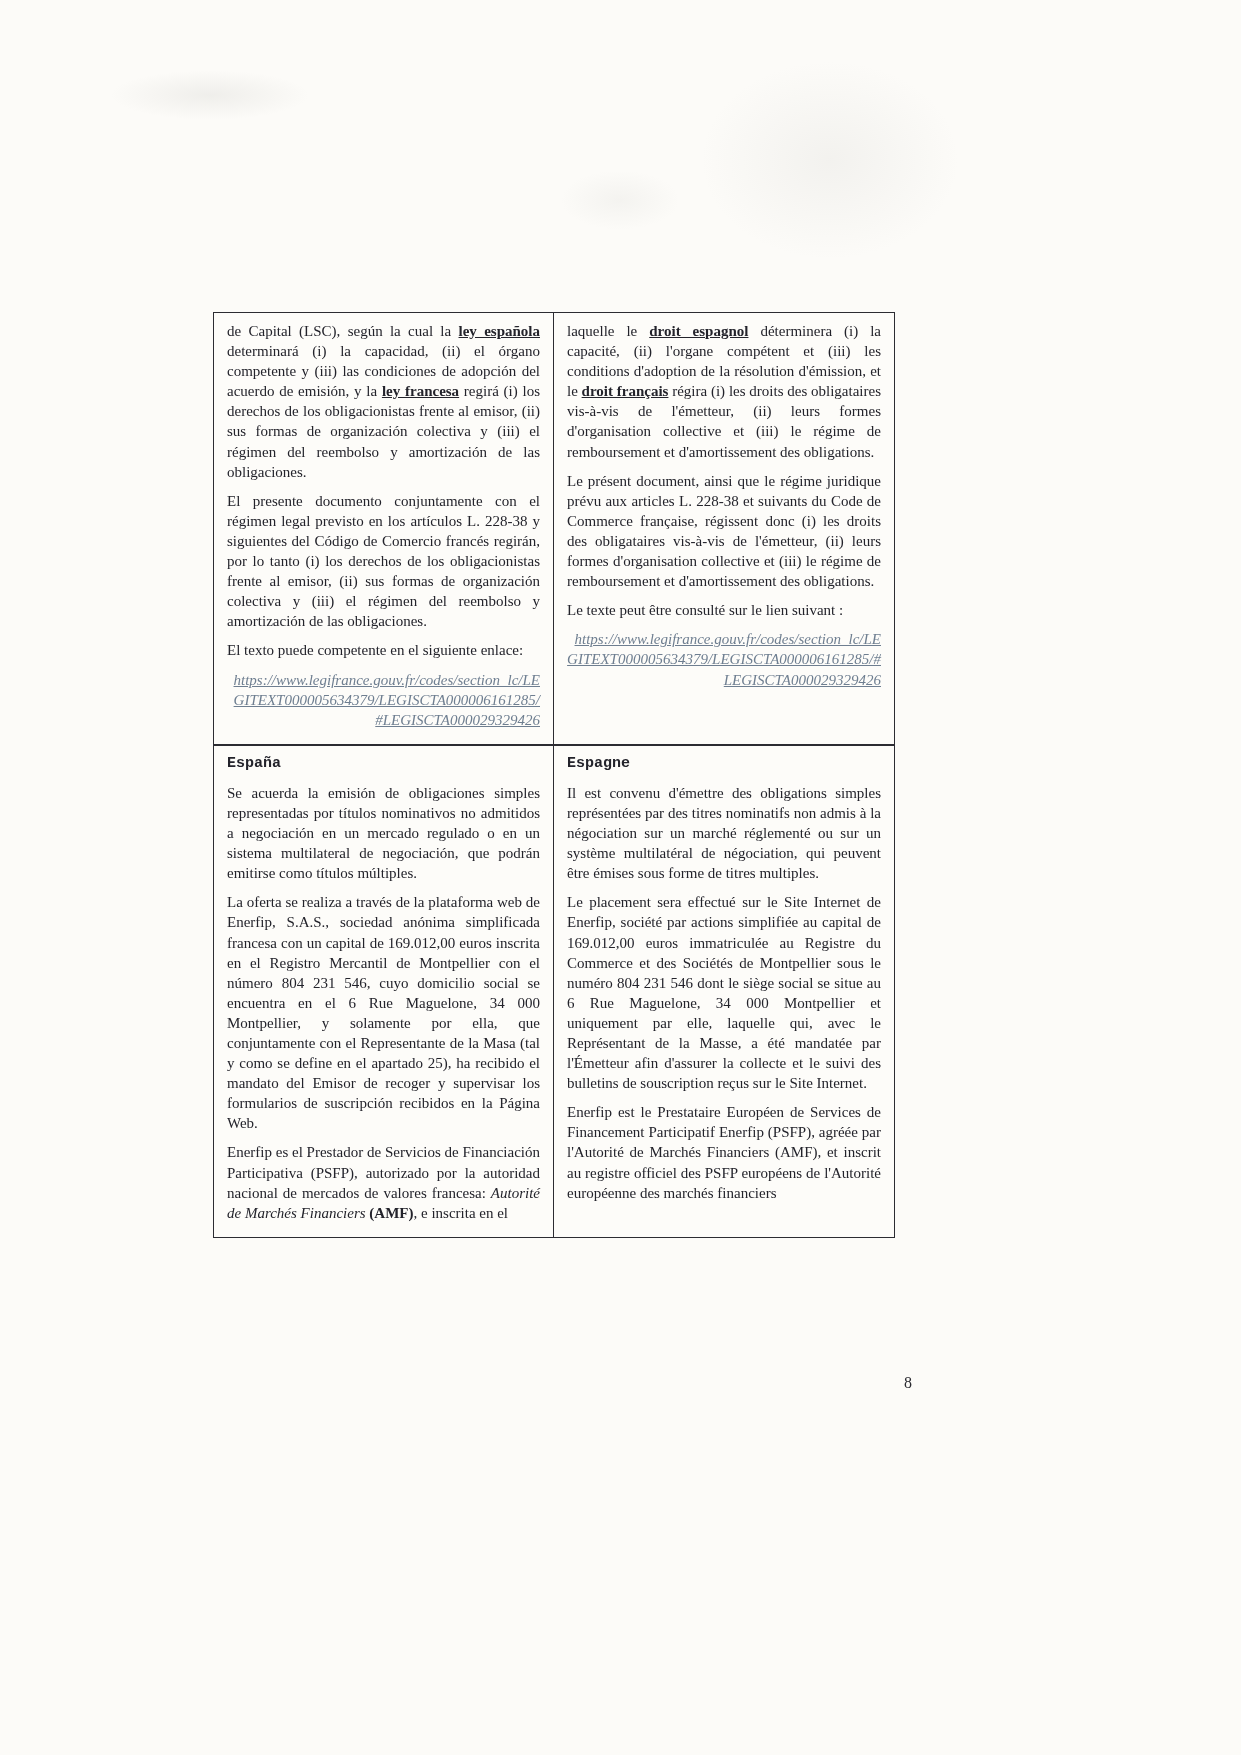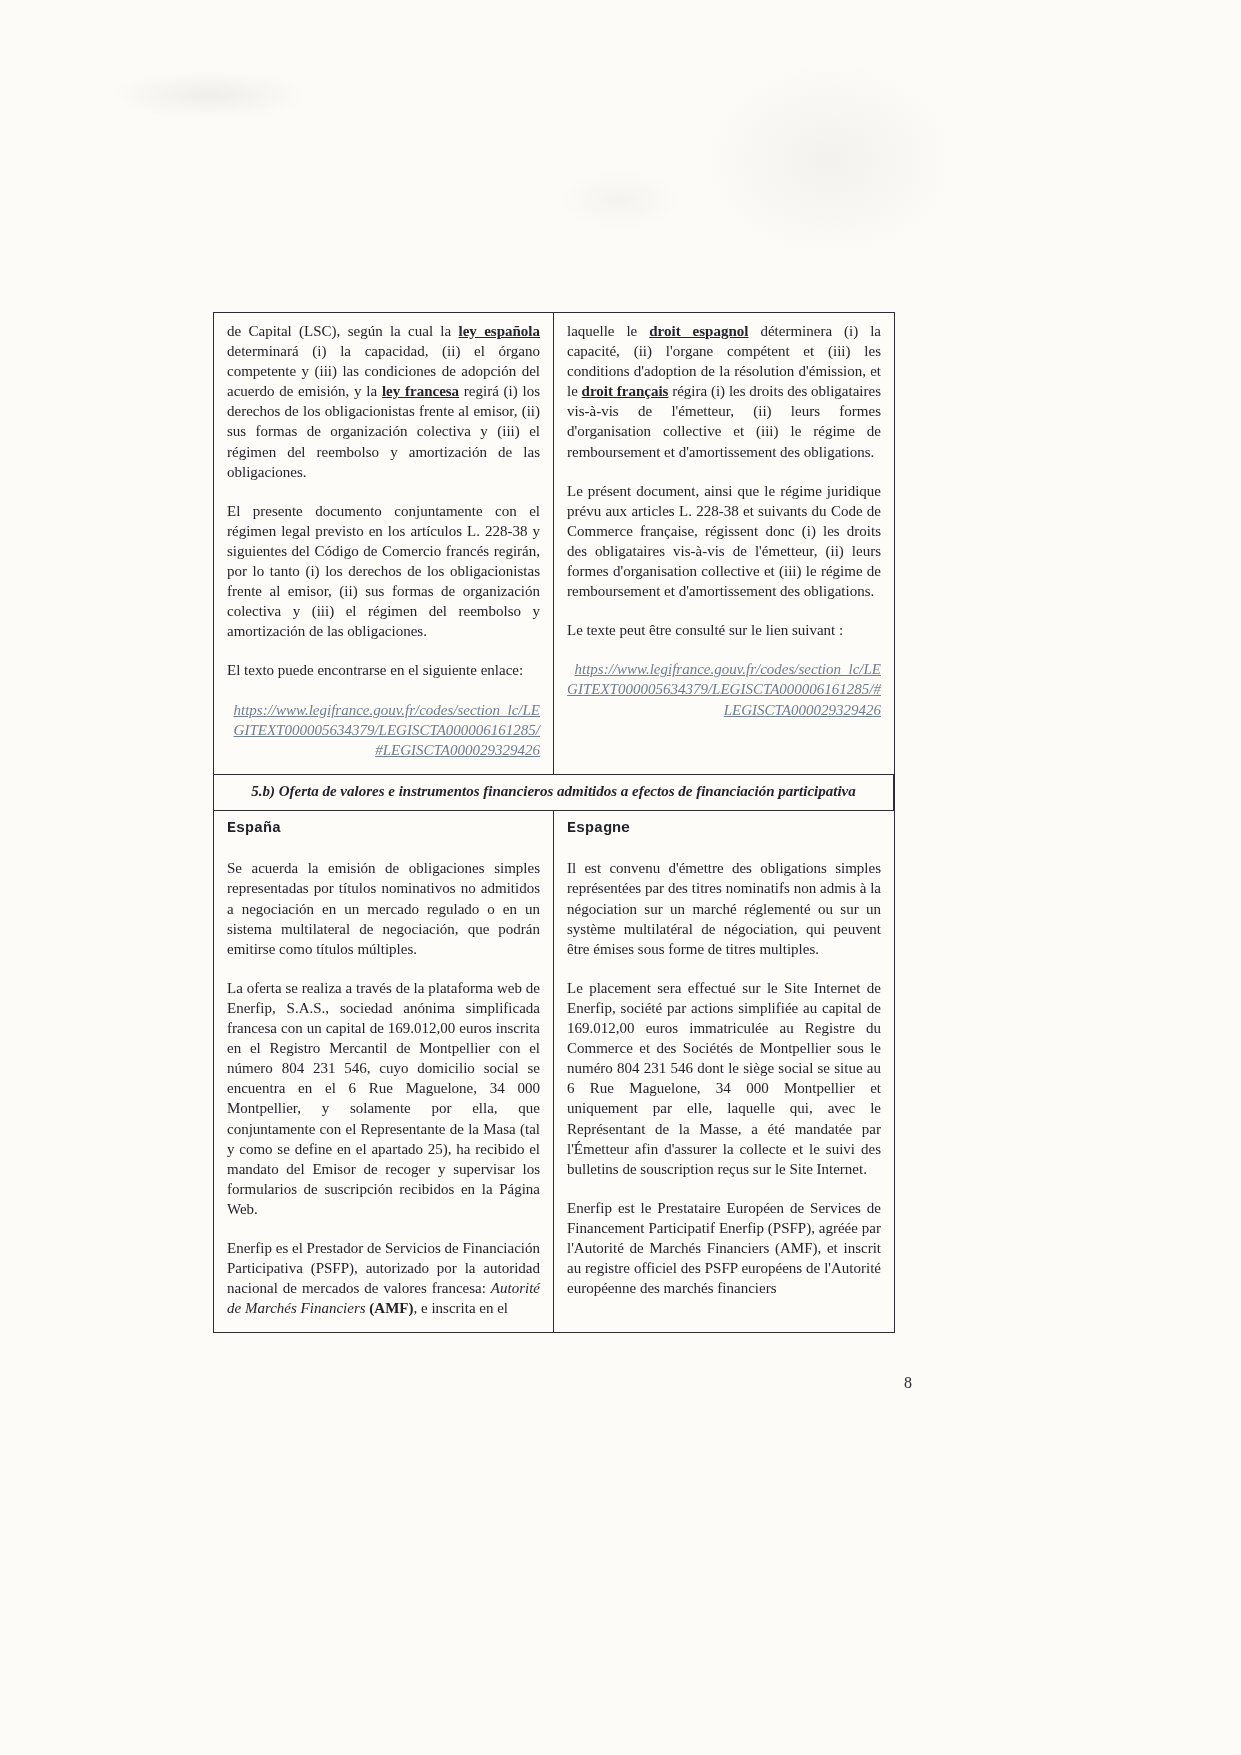--- a/index.html
+++ b/index.html
@@ -50,21 +50,21 @@
   }
   .cell.left-col { border-right:1.6px solid #2c2c32; }
   .row-header { border-top:1.6px solid #2c2c32; border-bottom:1.6px solid #2c2c32; }
   .row-header .cell {
     text-align:center;
     font-weight:bold;
     font-style:italic;
     padding:7px 20px 9px 20px;
     line-height:1.3;
   }
-  .para { margin:19px 0; }
+  .para { margin:9px 0; }
   .para:first-child { margin-top:2px; }
   .para:last-child { margin-bottom:4px; }
   .bu { font-weight:bold; text-decoration:underline; }
   .ital { font-style:italic; }
   .bold { font-weight:bold; }
   .cell-heading { font-weight:bold; text-align:left; margin:3px 0 9px 0;font-family:Liberation Mono, monospace; }
   .link-para { text-align:right; }
   .doc-link {
     color:#6e7e90;
     font-style:italic;
@@ -86,33 +86,32 @@
 <div class="scan-artifact artifact-1"></div>
 <div class="scan-artifact artifact-2"></div>
 <div class="scan-artifact artifact-3"></div>
 
 <div class="doc-table">
 
   <div class="row">
     <div class="cell left-col">
       <p class="para"><span>de Capital (LSC), según la cual la </span><span class="bu">ley española</span><span> determinará (i) la capacidad, (ii) el órgano competente y (iii) las condiciones de adopción del acuerdo de emisión, y la </span><span class="bu">ley francesa</span><span> regirá (i) los derechos de los obligacionistas frente al emisor, (ii) sus formas de organización colectiva y (iii) el régimen del reembolso y amortización de las obligaciones.</span></p>
       <p class="para"><span>El presente documento conjuntamente con el régimen legal previsto en los artículos L. 228-38 y siguientes del Código de Comercio francés regirán, por lo tanto (i) los derechos de los obligacionistas frente al emisor, (ii) sus formas de organización colectiva y (iii) el régimen del reembolso y amortización de las obligaciones.</span></p>
-      <p class="para"><span>El texto puede encontrarse en el siguiente enlace:</span></p>
+      <p class="para"><span>El texto puede competente en el siguiente enlace:</span></p>
       <p class="para link-para"><a class="doc-link">https://www.legifrance.gouv.fr/codes/section_lc/LEGITEXT000005634379/LEGISCTA000006161285/#LEGISCTA000029329426</a></p>
     </div>
     <div class="cell">
       <p class="para"><span>laquelle le </span><span class="bu">droit espagnol</span><span> déterminera (i) la capacité, (ii) l'organe compétent et (iii) les conditions d'adoption de la résolution d'émission, et le </span><span class="bu">droit français</span><span> régira (i) les droits des obligataires vis-à-vis de l'émetteur, (ii) leurs formes d'organisation collective et (iii) le régime de remboursement et d'amortissement des obligations.</span></p>
       <p class="para"><span>Le présent document, ainsi que le régime juridique prévu aux articles L. 228-38 et suivants du Code de Commerce française, régissent donc (i) les droits des obligataires vis-à-vis de l'émetteur, (ii) leurs formes d'organisation collective et (iii) le régime de remboursement et d'amortissement des obligations.</span></p>
       <p class="para"><span>Le texte peut être consulté sur le lien suivant :</span></p>
       <p class="para link-para"><a class="doc-link">https://www.legifrance.gouv.fr/codes/section_lc/LEGITEXT000005634379/LEGISCTA000006161285/#LEGISCTA000029329426</a></p>
     </div>
   </div>
 
   <div class="row row-header">
-    <div class="cell left-col"><span>5.b) Oferta de valores e instrumentos financieros admitidos a efectos de financiación participativa</span></div>
   </div>
 
   <div class="row">
     <div class="cell left-col">
       <p class="para cell-heading">España</p>
       <p class="para"><span>Se acuerda la emisión de obligaciones simples representadas por títulos nominativos no admitidos a negociación en un mercado regulado o en un sistema multilateral de negociación, que podrán emitirse como títulos múltiples.</span></p>
       <p class="para"><span>La oferta se realiza a través de la plataforma web de Enerfip, S.A.S., sociedad anónima simplificada francesa con un capital de 169.012,00 euros inscrita en el Registro Mercantil de Montpellier con el número 804 231 546, cuyo domicilio social se encuentra en el 6 Rue Maguelone, 34 000 Montpellier, y solamente por ella, que conjuntamente con el Representante de la Masa (tal y como se define en el apartado 25), ha recibido el mandato del Emisor de recoger y supervisar los formularios de suscripción recibidos en la Página Web.</span></p>
       <p class="para"><span>Enerfip es el Prestador de Servicios de Financiación Participativa (PSFP), autorizado por la autoridad nacional de mercados de valores francesa: </span><span class="ital">Autorité de Marchés Financiers</span><span class="bold"> (AMF)</span><span>, e inscrita en el</span></p>
     </div>
     <div class="cell">

